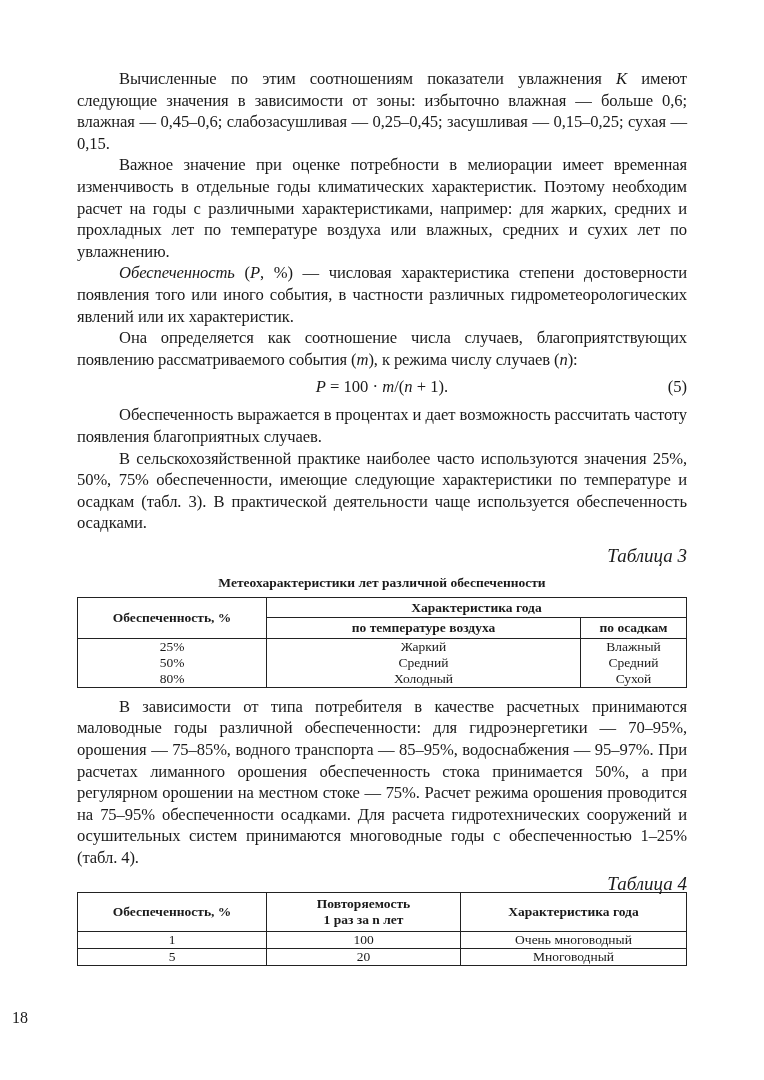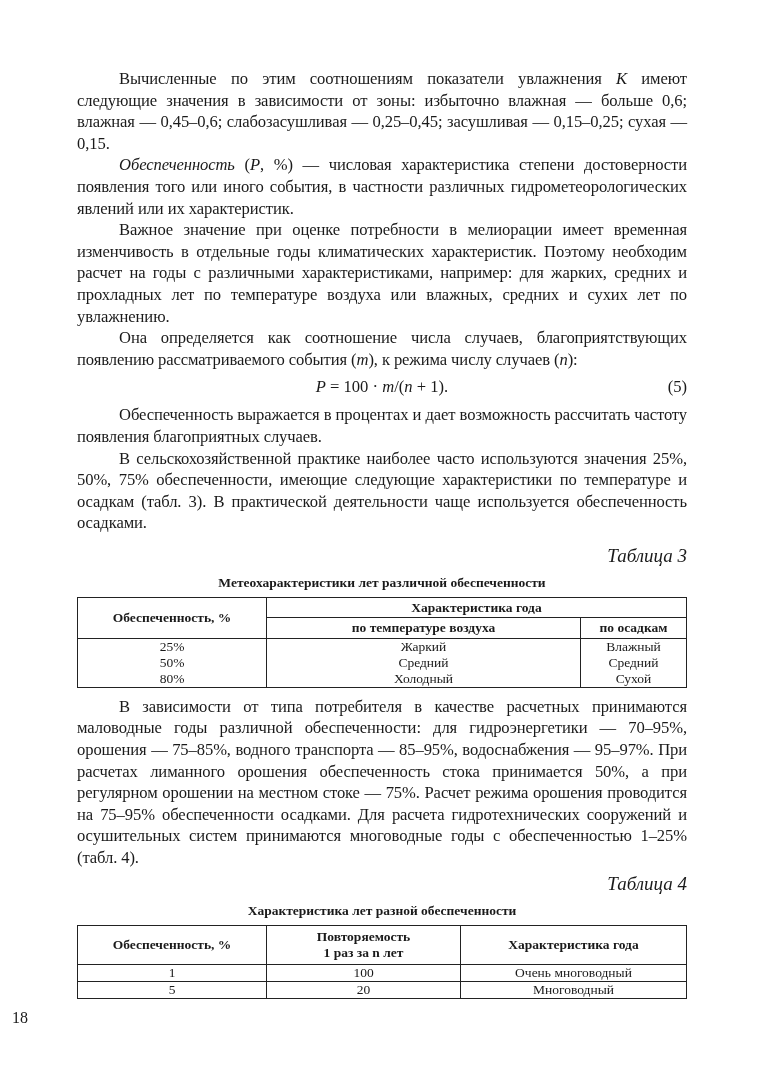--- a/index.html
+++ b/index.html
@@ -28,23 +28,23 @@
   .page-number { position: absolute; left: 12px; width: 764px; top: 1009px; 
                  font-size: 16px; }
 </style>
 </head>
 <body>
 
 <div class="page">
 
   <p class="para"><span>Вычисленные по этим соотношениям показатели увлажнения </span><span class="it">K</span><span> имеют следующие значения в зависимости от зоны: избыточно влажная — больше 0,6; влажная — 0,45–0,6; слабозасушливая — 0,25–0,45; засушливая — 0,15–0,25; сухая — 0,15.</span></p>
 
+  <p class="para">Важное значение при оценке потребности в мелиорации имеет временная изменчивость в отдельные годы климатических характеристик. Поэтому необходим расчет на годы с различными характеристиками, например: для жарких, средних и прохладных лет по температуре воздуха или влажных, средних и сухих лет по увлажнению.</p>
+
   <p class="para"><span class="it">Обеспеченность</span><span> (</span><span class="it">P</span><span>, %) — числовая характеристика степени достоверности появления того или иного события, в частности различных гидрометеорологических явлений или их характеристик.</span></p>
-
-  <p class="para">Важное значение при оценке потребности в мелиорации имеет временная изменчивость в отдельные годы климатических характеристик. Поэтому необходим расчет на годы с различными характеристиками, например: для жарких, средних и прохладных лет по температуре воздуха или влажных, средних и сухих лет по увлажнению.</p>
 
   <p class="para"><span>Она определяется как соотношение числа случаев, благоприятствующих появлению рассматриваемого события (</span><span class="it">m</span><span>), к режима числу случаев (</span><span class="it">n</span><span>):</span></p>
 
   <div class="formula-row">
     <div class="formula"><span class="it">P</span><span> = 100 · </span><span class="it">m</span><span>/(</span><span class="it">n</span><span> + 1).</span></div>
     <div class="eqno">(5)</div>
   </div>
 
   <p class="para">Обеспеченность выражается в процентах и дает возможность рассчитать частоту появления благоприятных случаев.</p>
 
@@ -79,21 +79,20 @@
         <td>80%</td>
         <td>Холодный</td>
         <td>Сухой</td>
       </tr>
     </tbody>
   </table>
 
   <p class="para" style="margin-top:8px;">В зависимости от типа потребителя в качестве расчетных принимаются маловодные годы различной обеспеченности: для гидроэнергетики — 70–95%, орошения — 75–85%, водного транспорта — 85–95%, водоснабжения — 95–97%. При расчетах лиманного орошения обеспеченность стока принимается 50%, а при регулярном орошении на местном стоке — 75%. Расчет режима орошения проводится на 75–95% обеспеченности осадками. Для расчета гидротехнических сооружений и осушительных систем принимаются многоводные годы с обеспеченностью 1–25% (табл. 4).</p>
 
   <div class="table-label" style="margin-top:7px;">Таблица 4</div>
-  <div class="table-title">Характеристика лет разной обеспеченности</div>
 
   <table class="t t4">
     <thead>
       <tr>
         <th style="width:180px;">Обеспеченность, %</th>
         <th style="width:185px; padding:3px 4px;">
           <div>Повторяемость</div>
           <div>1 раз за n лет</div>
         </th>
         <th>Характеристика года</th>

